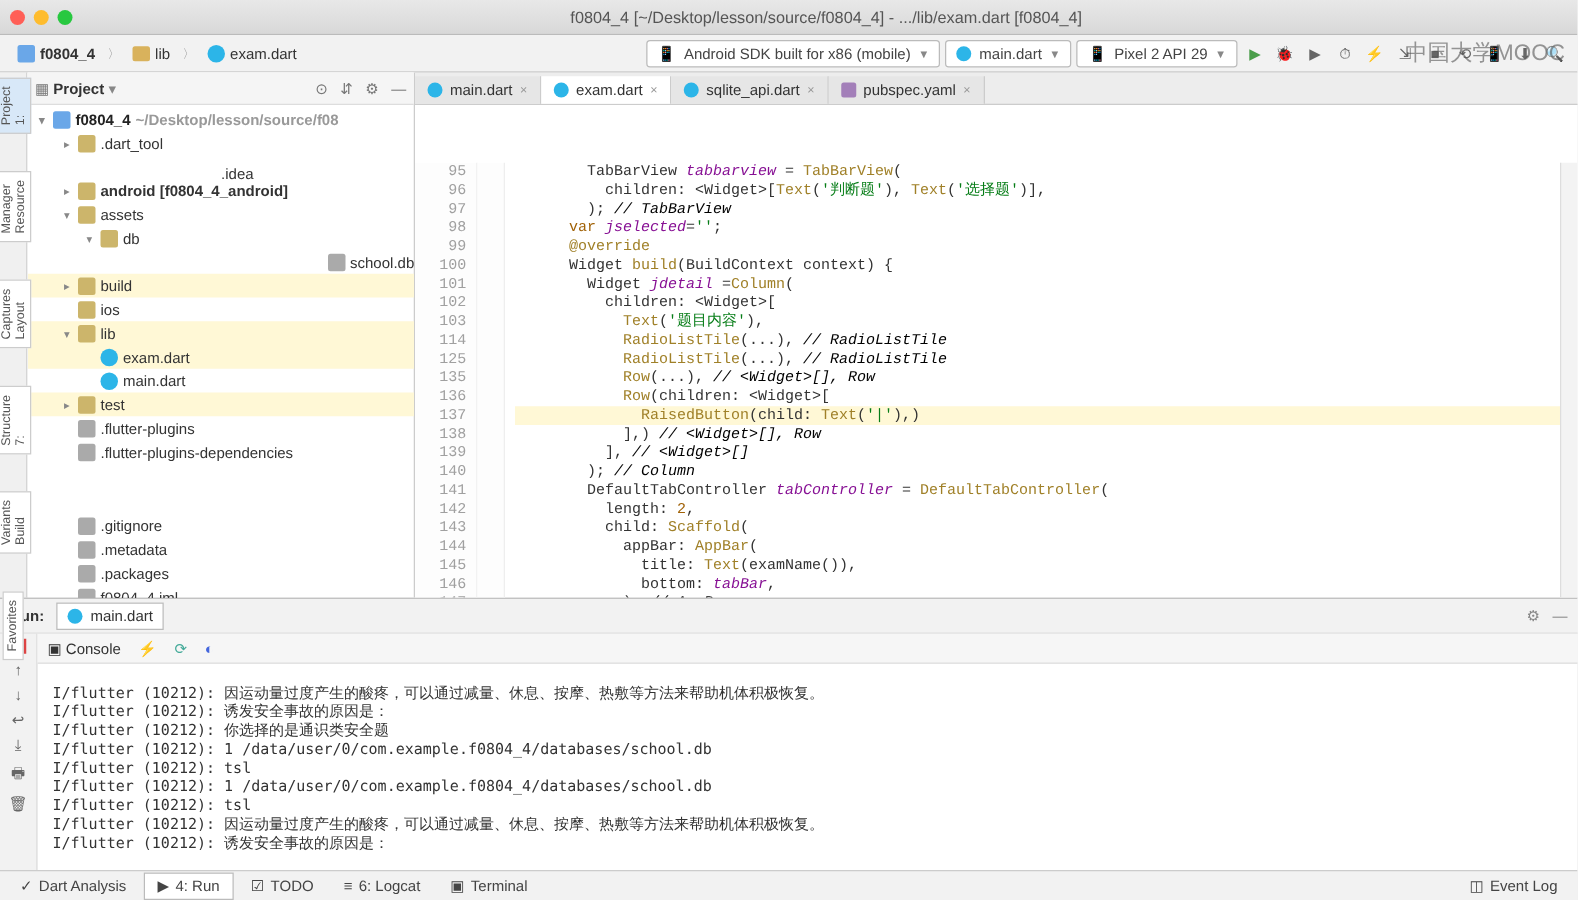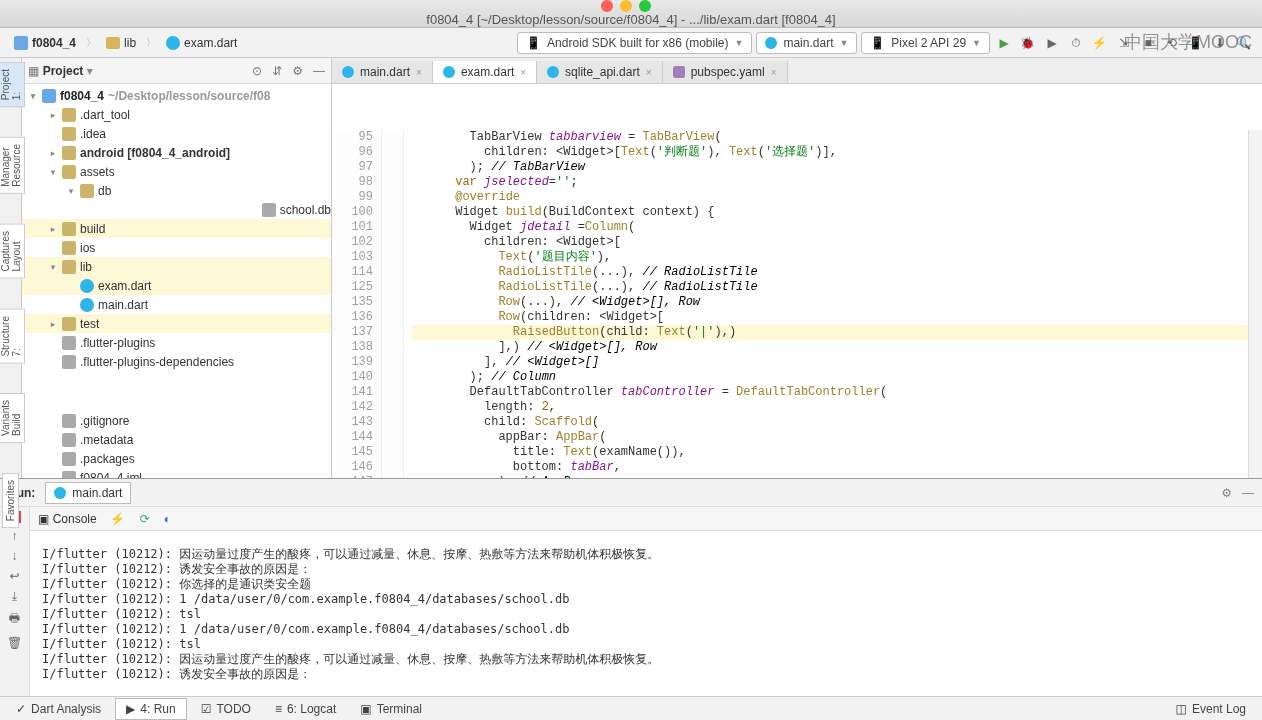--- a/index.html
+++ b/index.html
@@ -1,18 +1,18 @@
 <!DOCTYPE html>
 <html><head>
 <meta charset="utf-8">
 <style>
   * { box-sizing: border-box; margin: 0; padding: 0; }
   body { font-family: -apple-system, "Helvetica Neue", Arial, sans-serif; font-size: 12px; background: #f0f0f0; color: #333; width: 1262px; height: 720px; overflow: hidden; }
   
-  .titlebar { height: 28px; background: linear-gradient(#e8e8e8,#d8d8d8); display: flex; align-items: center; padding: 0 8px; border-bottom: 1px solid #bbb; flex-direction: column; }
+  .titlebar { height: 28px; background: linear-gradient(#e8e8e8,#d8d8d8); display: flex; align-items: center; padding: 0 8px; border-bottom: 1px solid #bbb; }
   .traffic { display: flex; gap: 7px; margin-right: 10px; }
   .tl { width: 12px; height: 12px; border-radius: 50%; }
   .tl.r { background: #ff5f57; } .tl.y { background: #febc2e; } .tl.g { background: #28c840; }
   .title-text { flex: 1; text-align: center; color: #555; font-size: 13px; }
   
   .toolbar { height: 30px; background: #f2f2f2; border-bottom: 1px solid #ccc; display: flex; align-items: center; padding: 0 8px; gap: 4px; }
   .bc-seg { display: flex; align-items: center; gap: 4px; padding: 2px 6px; }
   .bc-icon { width: 14px; height: 14px; background: #6aa7e8; border-radius: 2px; }
   .folder-ic { width: 14px; height: 12px; background: #d9b25c; border-radius: 2px; }
   .dart-ic { width: 14px; height: 14px; background: #2cb5e8; border-radius: 50%; }
@@ -142,21 +142,21 @@
           <span class="tw">▾</span>
           <span class="bc-icon"></span>
           <b>f0804_4</b> 
           <span class="muted">~/Desktop/lesson/source/f08</span>
         </div>
         <div class="tree-row" style="padding-left: 26px;">
           <span class="tw">▸</span>
           <span class="file-ic fld"></span>
           <span>.dart_tool</span>
         </div>
-        <div class="tree-row" style="padding-left: 26px;">
+        <div class="tree-row" style="padding-left: 26px; flex-direction: column;">
           <span class="tw"></span>
           <span class="file-ic fld"></span>
           <span>.idea</span>
         </div>
         <div class="tree-row" style="padding-left: 26px;">
           <span class="tw">▸</span>
           <span class="file-ic fld"></span>
           <b>android [f0804_4_android]</b>
         </div>
         <div class="tree-row" style="padding-left: 26px;">

